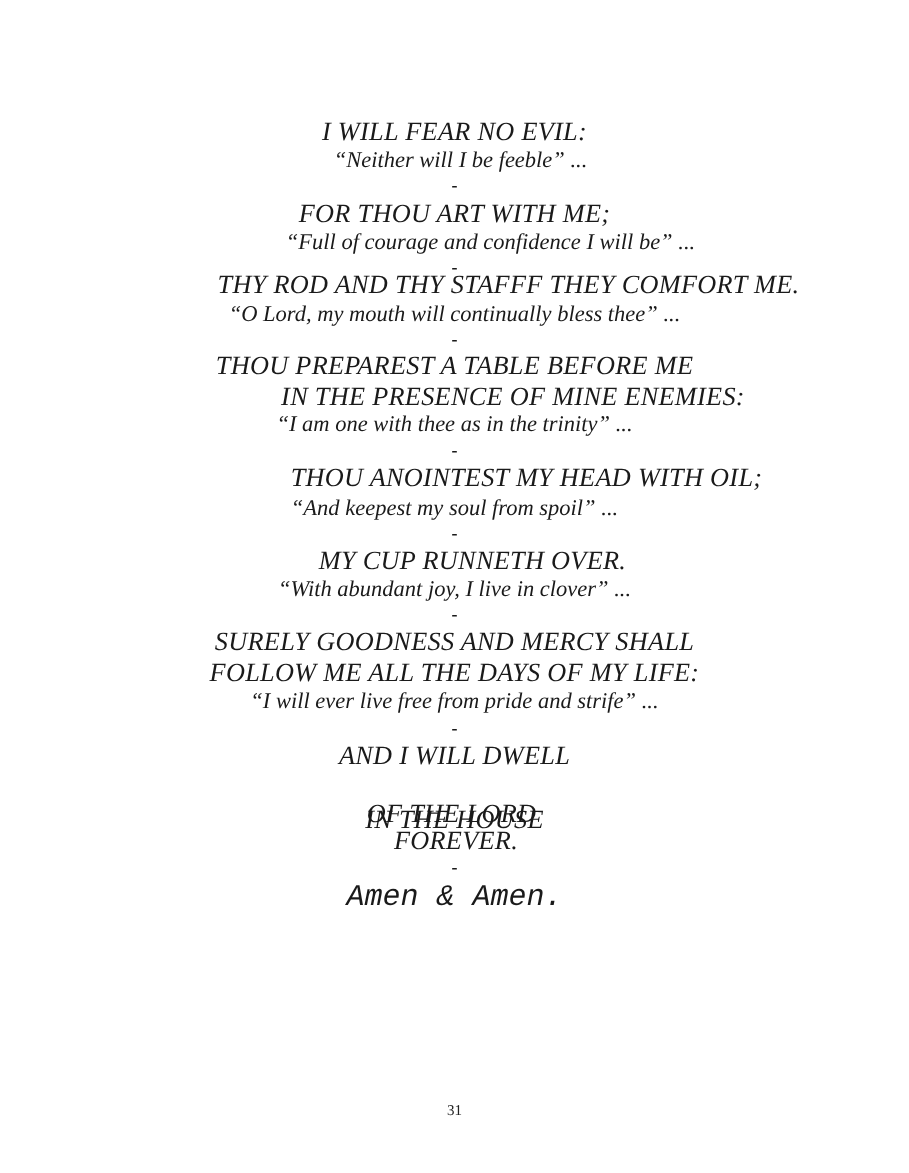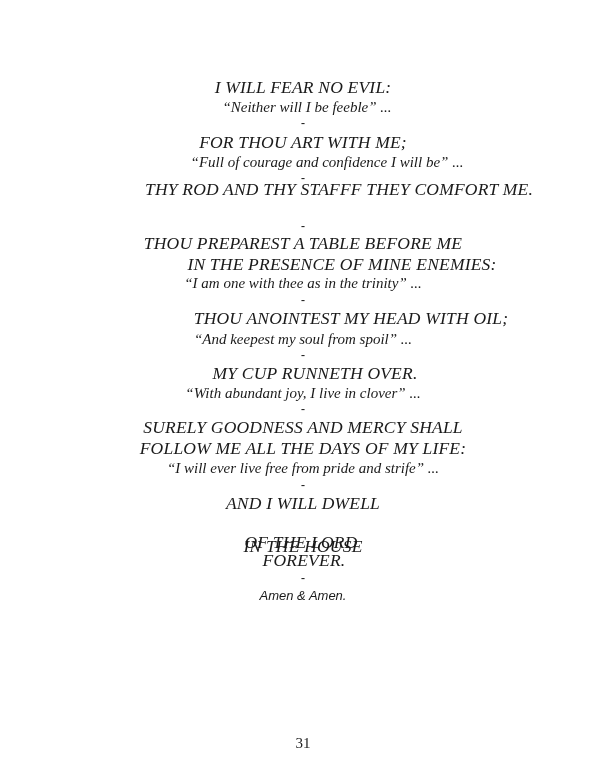--- a/index.html
+++ b/index.html
@@ -38,48 +38,49 @@
       font-family: "Liberation Serif", "DejaVu Serif", serif;
       font-size: 15px;
     }
     .sep {
       font-family: "Liberation Serif", serif;
       font-size: 12px;
       font-style: normal;
       font-weight: bold;
     }
     .amen {
-      font-family: Liberation Sans, sans-serif;
-      font-size: 13px;
+      font-family: Liberation Mono, monospace;
+      font-size: 20px;
     }
     .page-number {
       position: absolute;
       left: 0;
       width: 606px;
       top: 735px;
       text-align: center;
       font-family: "Liberation Serif", serif;
-      font-size: 15px;
+      font-size: 10px;
       color: #222;
     }
   </style>
 </head>
 <body>
 
 <div class="page">
 
   <div class="line caps" style="top:79px;">I WILL FEAR NO EVIL:</div>
   <div class="line quote" style="top:100px; left:4px;">“Neither will I be feeble” ...</div>
   <div class="line sep" style="top:117px;">-</div>
 
   <div class="line caps" style="top:134px;">FOR THOU ART WITH ME;</div>
   <div class="line quote" style="top:155px;margin-left:24px;">“Full of courage and confidence I will be” ...</div>
   <div class="line sep" style="top:172px;">-</div>
 
   <div class="line caps" style="top:181px;padding-left:36px;">THY ROD AND THY STAFFF THEY COMFORT ME.</div>
+  <div class="line quote" style="top:203px;">“O Lord, my mouth will continually bless thee” ...</div>
   <div class="line sep" style="top:220px;">-</div>
 
   <div class="line caps" style="top:235px;">THOU PREPAREST A TABLE BEFORE ME</div>
   <div class="line caps" style="top:256px;padding-left:39px;">IN THE PRESENCE OF MINE ENEMIES:</div>
   <div class="line quote" style="top:276px;">“I am one with thee as in the trinity” ...</div>
   <div class="line sep" style="top:294px;">-</div>
 
   <div class="line caps" style="top:310px;padding-left:48px;">THOU ANOINTEST MY HEAD WITH OIL;</div>
   <div class="line quote" style="top:332px;">“And keepest my soul from spoil” ...</div>
   <div class="line sep" style="top:349px;">-</div>

